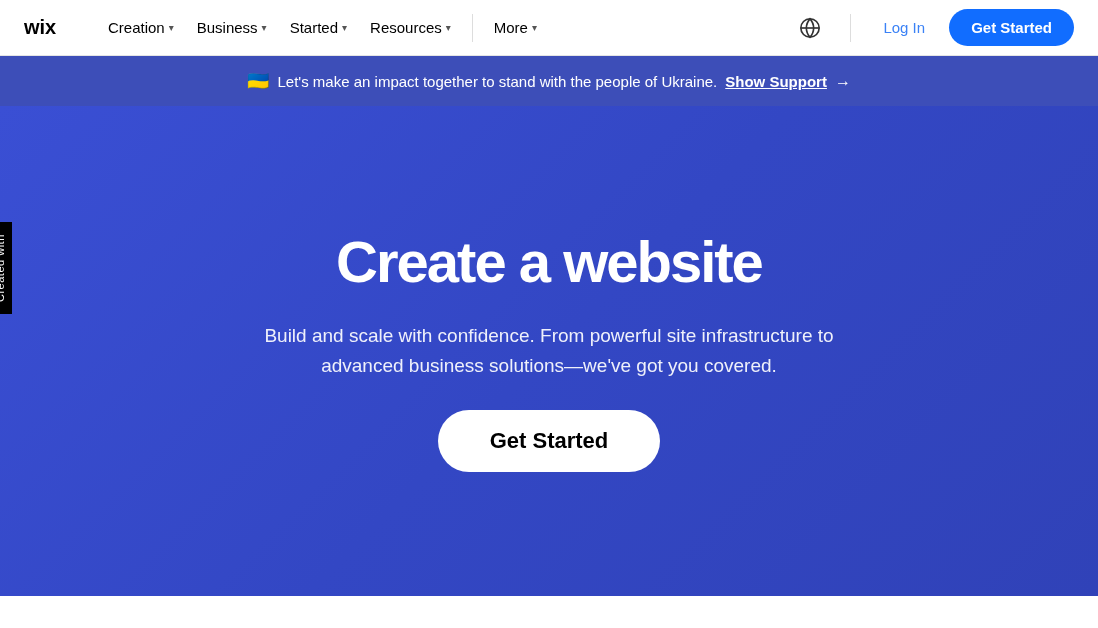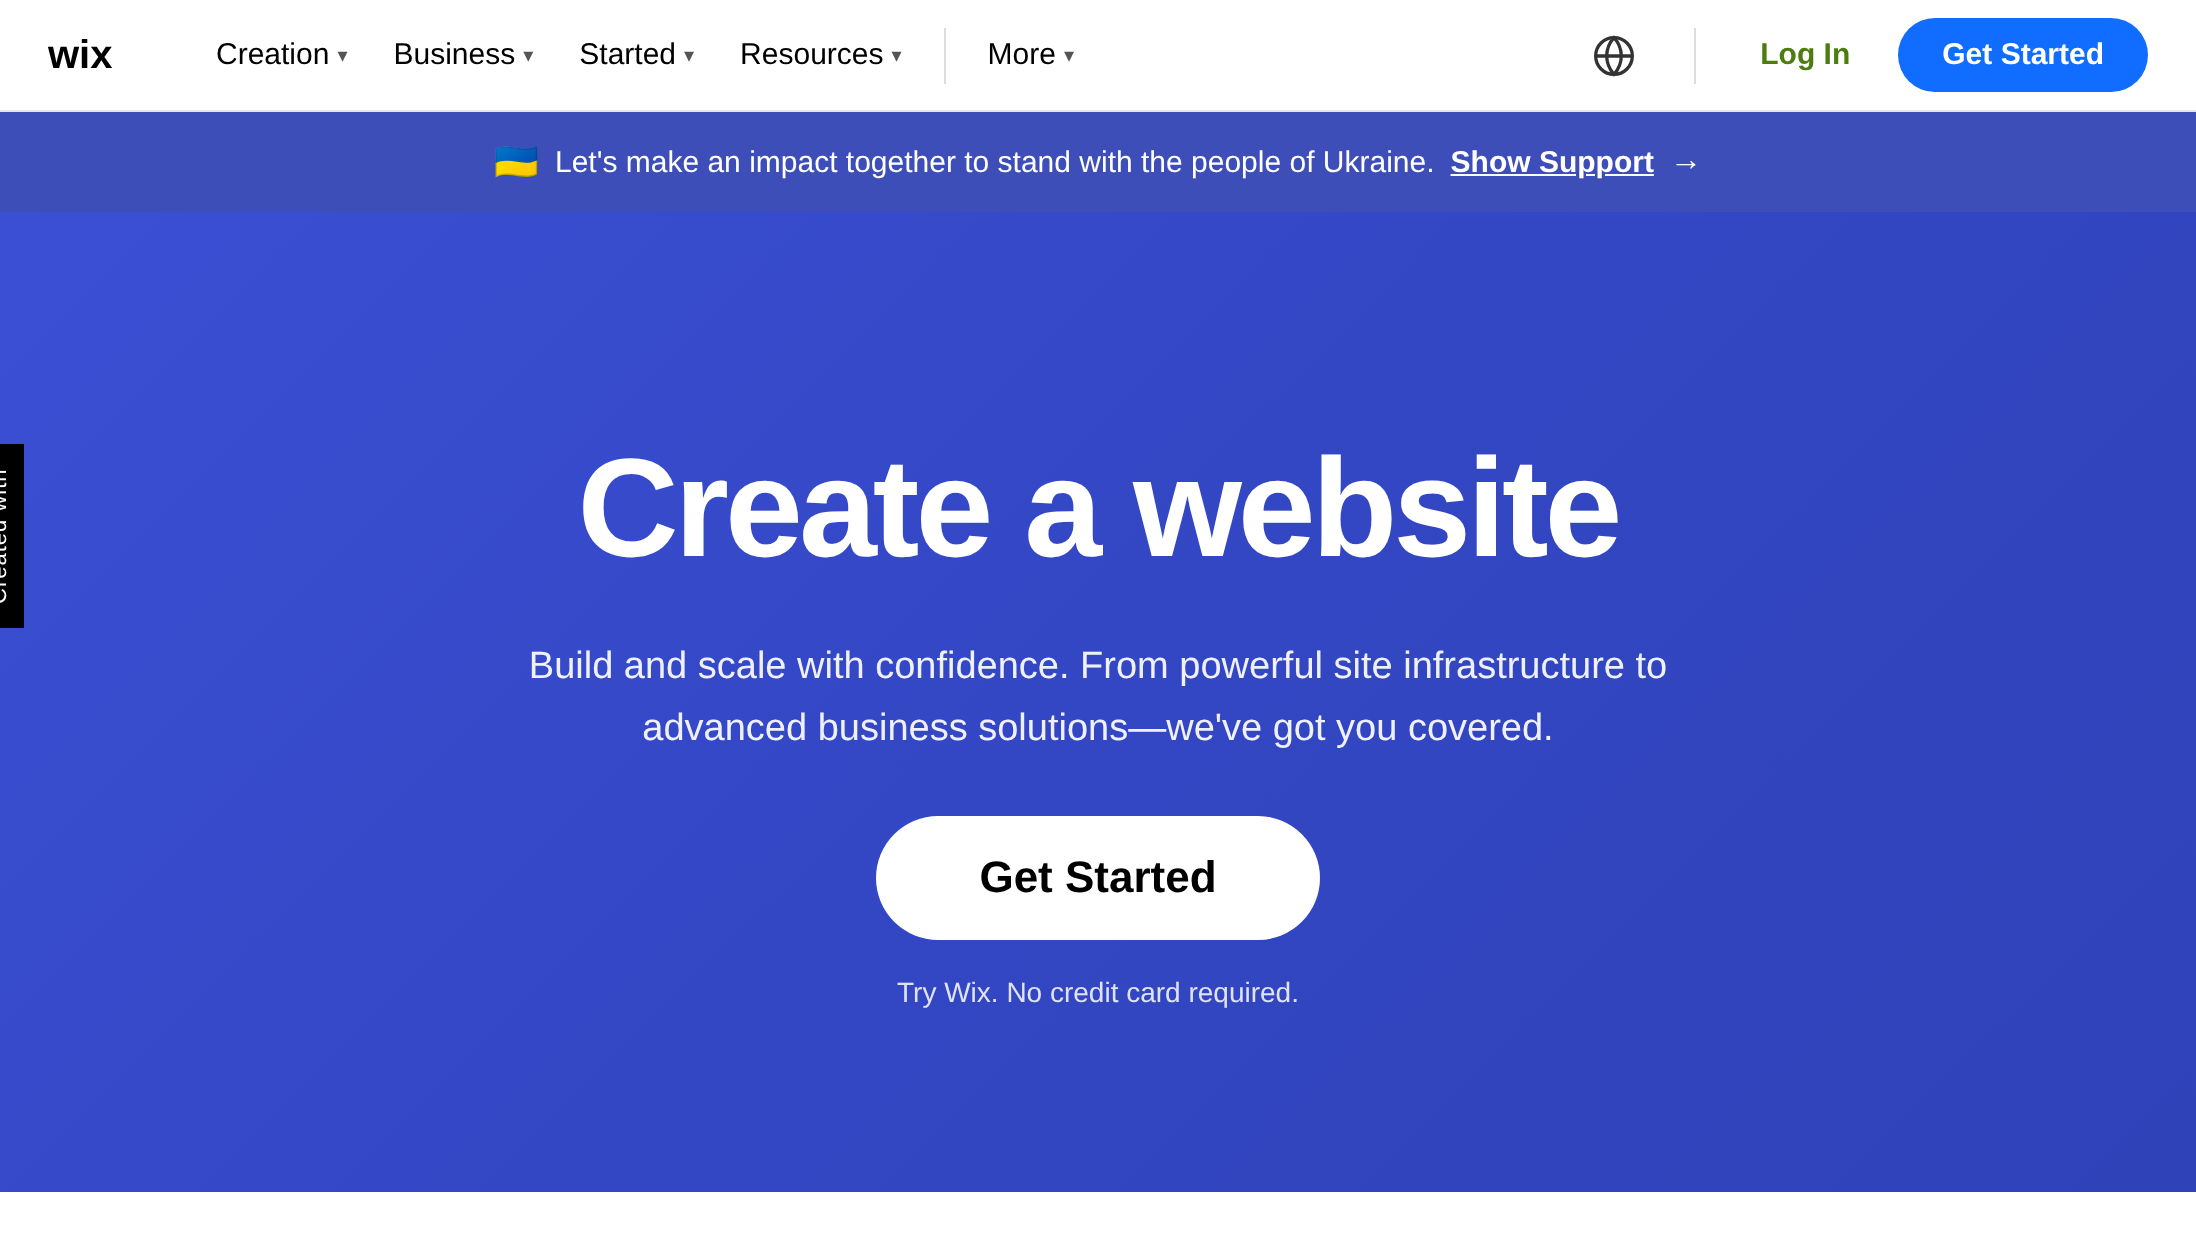--- a/index.html
+++ b/index.html
@@ -81,22 +81,22 @@
       justify-content: center;
       width: 32px;
       height: 32px;
       cursor: pointer;
       color: #333;
       font-size: 20px;
     }
 
     .login-btn {
       font-size: 15px;
-      font-weight: 700;
-      color: #4d7c0f;
+      font-weight: 400;
+      color: #3b82f6;
       cursor: pointer;
       padding: 6px 8px;
       border-radius: 4px;
     }
 
     .get-started-nav-btn {
       background: #116dff;
       color: #fff;
       border: none;
       border-radius: 24px;
@@ -143,21 +143,21 @@
       display: flex;
       flex-direction: column;
       align-items: center;
       justify-content: center;
       text-align: center;
       padding: 60px 40px 40px;
       position: relative;
     }
 
     .hero-title {
-      font-size: 70px;
+      font-size: 58px;
       font-weight: 800;
       color: #fff;
       line-height: 1.05;
       letter-spacing: -2px;
       margin-bottom: 28px;
       max-width: 900px;
     }
 
     .hero-subtitle {
       font-size: 19px;
@@ -258,18 +258,17 @@
   <span class="show-support">Show Support</span>
   <span class="arrow">→</span>
 </div>
 
 <section class="hero">
   <h1 class="hero-title">
     <span>Create a website</span><br>
   </h1>
   <p class="hero-subtitle">Build and scale with confidence. From powerful site infrastructure to advanced business solutions—we've got you covered.</p>
   <button class="hero-cta-btn">Get Started</button>
-  <span class="hero-disclaimer">Try Wix. No credit card required.</span>
 </section>
 
 <div class="side-badge">
   <span>Created with</span>
 </div>
 
 </body></html>

